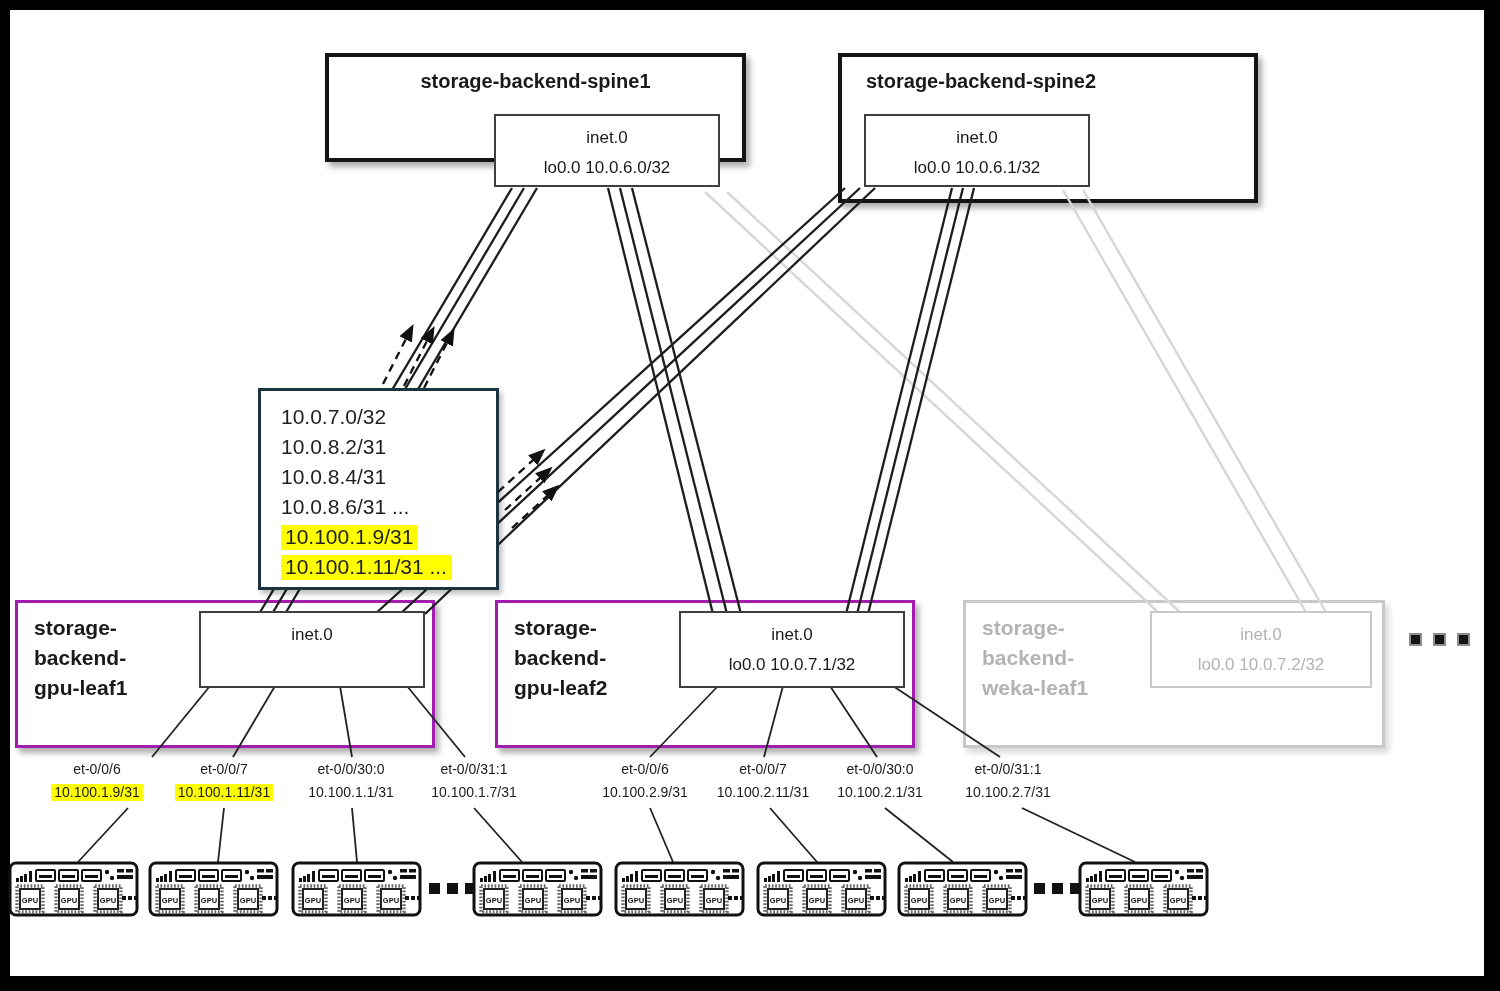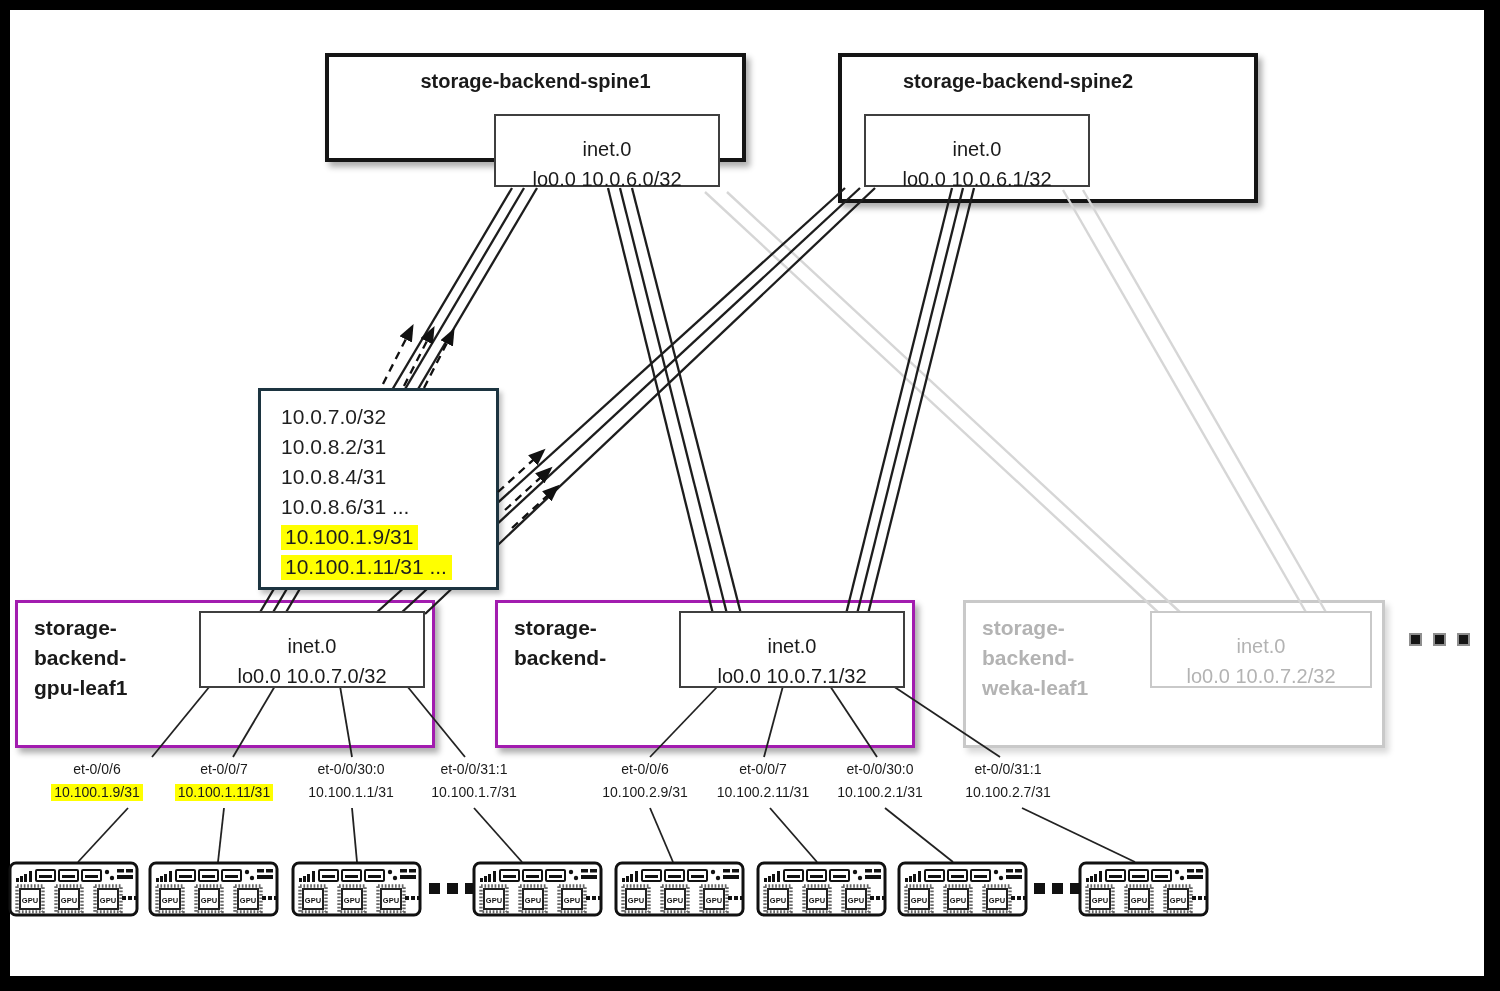--- a/index.html
+++ b/index.html
@@ -3,26 +3,26 @@
 <meta charset="utf-8">
 <style>
   html,body{margin:0;padding:0;background:#2a2a2a;}
   *{box-sizing:border-box;}
   .frame{position:relative;width:1500px;height:991px;background:#000;font-family:"Liberation Sans",sans-serif;overflow:hidden;}
   .sheet{position:absolute;left:10px;top:10px;width:1474px;height:966px;background:#fff;}
   
   .nodebox{position:absolute;background:#fff;border:4px solid #141414;box-shadow:4px 5px 6px rgba(0,0,0,.32);z-index:1;}
   .leafbox{position:absolute;background:#fff;border:3px solid #a21caf;box-shadow:4px 5px 6px rgba(0,0,0,.32);z-index:1;}
   .leafbox.gray{border-color:#c9c9c9;box-shadow:4px 5px 6px rgba(0,0,0,.15);}
-  .innerbox{position:absolute;background:#fff;border:2px solid #3f3f3f;z-index:4;text-align:center;font-size:20px;color:#1a1a1a;line-height:30px;padding-top:18px;}
+  .innerbox{position:absolute;background:#fff;border:2px solid #3f3f3f;z-index:4;text-align:center;font-size:17px;color:#1a1a1a;line-height:30px;padding-top:7px;}
   .innerbox.gray{border-color:#c9c9c9;color:#b3b3b3;}
   .routebox{position:absolute;background:#fff;border:3px solid #1c3440;box-shadow:3px 4px 5px rgba(0,0,0,.25);z-index:3;font-size:21px;color:#1f1f1f;line-height:30px;padding:11px 0 0 20px;}
   .spine-title{font-size:20px;font-weight:bold;color:#1a1a1a;padding-top:13px;}
   .spine-title.center{text-align:center;}
-  .spine-title.left{text-align:left;padding-left:24px;margin-left:37px;}
+  .spine-title.left{text-align:left;padding-left:24px;}
   .leaf-title{font-size:21px;font-weight:bold;color:#1a1a1a;line-height:30px;padding:10px 0 0 16px;}
   .leafbox.gray .leaf-title{color:#b3b3b3;}
   .leaf-title span{display:block;}
   .hl{background:#ffff00;padding:0 5px 2px 4px;}
   .iface{position:absolute;width:150px;text-align:center;z-index:3;font-size:14px;color:#1a1a1a;line-height:23px;}
   .iface .hl{padding:0 3px 1px 3px;}
   .server{position:absolute;width:131px;height:56px;z-index:3;}
   .sqdots{position:absolute;z-index:3;display:flex;gap:7px;}
   .sqdots .sq{width:11px;height:11px;background:#111;}
   .bigdots{position:absolute;z-index:3;display:flex;gap:11px;}
@@ -138,27 +138,27 @@
 
   <div class="leafbox" style="left:15px;top:600px;width:420px;height:148px;">
     <div class="leaf-title">
       <span>storage-</span>
         <span>backend-</span>
         <span>gpu-leaf1</span>
     </div>
   </div>
   <div class="innerbox" style="left:199px;top:611px;width:226px;height:77px;">
     <div>inet.0</div>
-    <div>lo0.0 10.0.7.0/32</div>
   </div>
 
   <div class="leafbox" style="left:495px;top:600px;width:420px;height:148px;">
     <div class="leaf-title">
       <span>storage-</span>
         <span>backend-</span>
+        <span>gpu-leaf2</span>
     </div>
   </div>
   <div class="innerbox" style="left:679px;top:611px;width:226px;height:77px;">
     <div>inet.0</div>
     <div>lo0.0 10.0.7.1/32</div>
   </div>
 
   <div class="leafbox gray" style="left:963px;top:600px;width:422px;height:148px;">
     <div class="leaf-title">
       <span>storage-</span>

